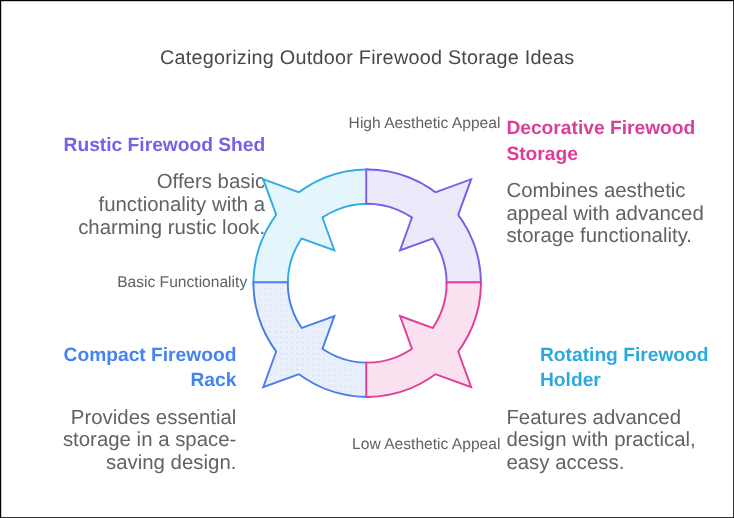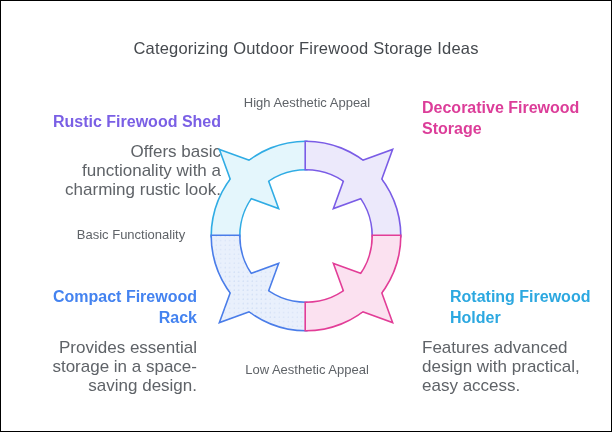--- a/index.html
+++ b/index.html
@@ -15,21 +15,21 @@
   }
   .title{
     position:absolute;top:38px;left:0;right:0;
     text-align:center;
     font-size:16.5px;font-weight:400;color:#45494E;
     letter-spacing:0.2px;
   }
   .axis-label{
     position:absolute;
     font-size:13px;color:#5F6368;
-    text-align:center;
+    text-align:right;
   }
   .axis-top{top:94px;left:196px;width:220px;}
   .axis-bottom{top:361px;left:196px;width:220px;}
   .axis-left{top:226px;left:55px;width:150px;}
   .axis-right{top:226px;left:437px;width:150px;}
   .cat{position:absolute;}
   .cat h2{
     margin:0 0 10px 0;
     font-size:16px;font-weight:700;line-height:21px;
   }
@@ -56,20 +56,21 @@
   <div class="axis-label axis-left">Basic Functionality</div>
   <div class="axis-label axis-bottom">Low Aesthetic Appeal</div>
 
   <div class="cat cat-tl">
     <h2 style="color: rgb(122, 95, 229);">Rustic Firewood Shed</h2>
     <p>Offers basic functionality with a charming rustic look.</p>
   </div>
 
   <div class="cat cat-tr">
     <h2 style="color: rgb(220, 61, 153);">Decorative Firewood Storage</h2>
+    <p>Combines aesthetic appeal with advanced storage functionality.</p>
   </div>
 
   <div class="cat cat-bl">
     <h2 style="color: rgb(68, 131, 240);">Compact Firewood Rack</h2>
     <p>Provides essential storage in a space-saving design.</p>
   </div>
 
   <div class="cat cat-br">
     <h2 style="color: rgb(44, 168, 224); margin-left: 28px;">Rotating Firewood Holder</h2>
     <p>Features advanced design with practical, easy access.</p>

